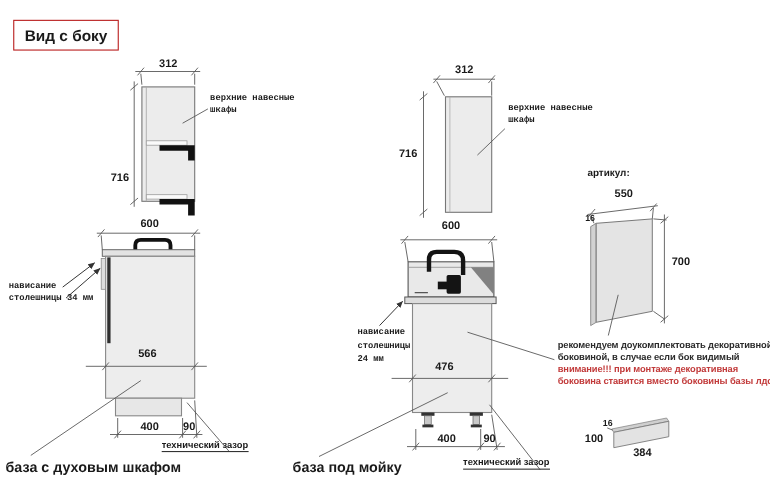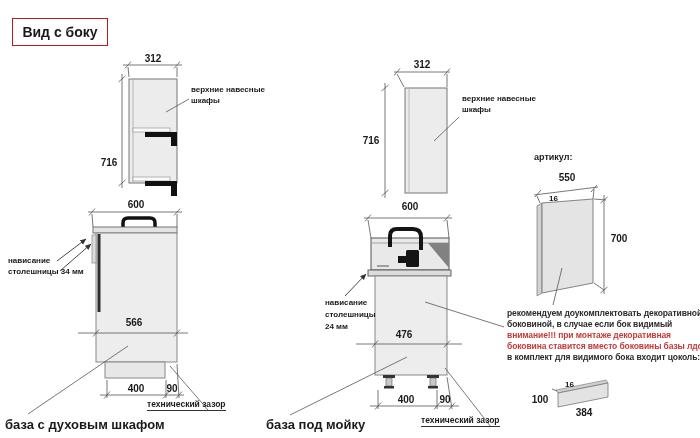--- a/index.html
+++ b/index.html
@@ -3,22 +3,22 @@
 <meta charset="utf-8">
 <style>
   html,body{margin:0;padding:0;background:#fff;}
   #stage{position:relative;width:700px;height:438px;background:#ffffff;overflow:hidden;
          font-family:"Liberation Sans","DejaVu Sans",sans-serif;color:#1a1a1a;}
   #stage svg{position:absolute;left:0;top:0;}
   .abs{position:absolute;white-space:nowrap;}
   .title-box{position:absolute;left:12px;top:18px;width:94px;height:26px;border:1px solid #b91c1c;
              display:flex;align-items:center;justify-content:center;font-size:14px;font-weight:bold;}
   .dim{position:absolute;font-size:10px;font-weight:bold;transform:translate(-50%,-50%);white-space:nowrap;}
-  .dim-sm{position:absolute;font-size:8px;font-weight:bold;white-space:nowrap;margin-left:17px;}
-  .lbl{position:absolute;font-size:8px;font-weight:bold;line-height:11px;white-space:nowrap;}
+  .dim-sm{position:absolute;font-size:8px;font-weight:bold;white-space:nowrap;}
+  .lbl{position:absolute;font-size:8px;font-weight:bold;line-height:11px;white-space:nowrap;font-family:Liberation Mono, monospace;}
   .caption{position:absolute;font-size:13px;font-weight:bold;white-space:nowrap;}
   .tz{position:absolute;font-size:8.5px;font-weight:bold;border-bottom:1px solid #333;
       padding-bottom:1px;white-space:nowrap;margin-left:12px;}
   .note{position:absolute;left:507px;font-size:8.5px;font-weight:bold;letter-spacing:-0.1px;
         white-space:nowrap;color:#2b2b2b;}
 </style>
 </head>
 <body>
 
 <div id="stage">
@@ -205,19 +205,18 @@
 
   <span class="abs" style="left:534px;top:152px;font-size:9px;font-weight:bold">артикул:</span>
   <span class="dim" style="left:567px;top:177px">550</span>
   <span class="dim-sm" style="left:532px;top:194px">16</span>
   <span class="dim" style="left:619px;top:238px">700</span>
 
   <span class="note" style="top:308px">рекомендуем доукомплектовать декоративной</span>
   <span class="note" style="top:319px">боковиной, в случае если бок видимый</span>
   <span class="note" style="top: 330px; color: rgb(194, 59, 59);">внимание!!! при монтаже декоративная</span>
   <span class="note" style="top: 341px; color: rgb(194, 59, 59);">боковина ставится вместо боковины базы лдсп</span>
-  <span class="note" style="top:352px">в комплект для видимого бока входит цоколь:</span>
 
   <span class="dim-sm" style="left:548px;top:380px">16</span>
   <span class="dim" style="left:540px;top:399px">100</span>
   <span class="dim" style="left:584px;top:412px">384</span>
 
 </div>
 
 </body></html>

